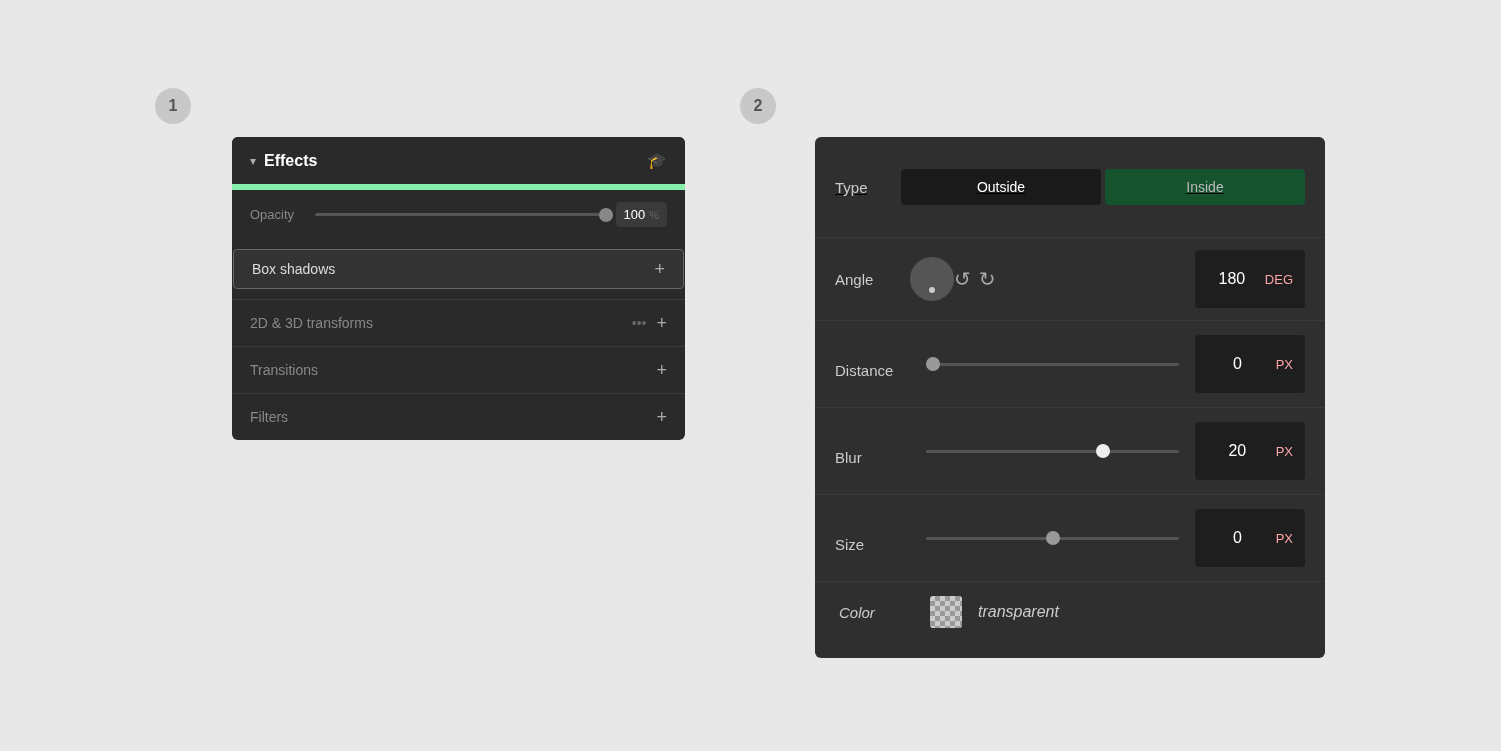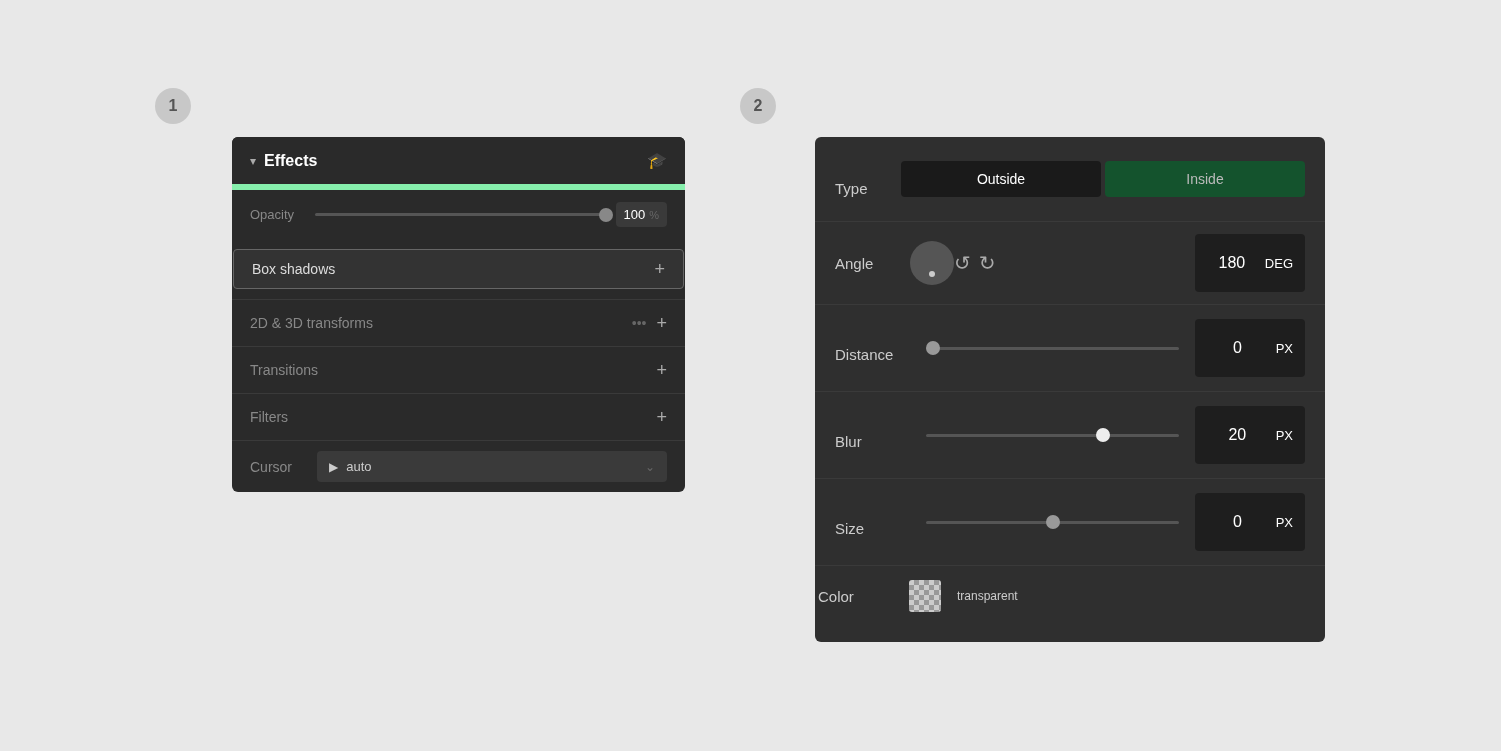--- a/index.html
+++ b/index.html
@@ -221,23 +221,24 @@
       width: 510px;
       background: #2f2f2f;
       border-radius: 6px;
       overflow: hidden;
       padding-bottom: 16px;
     }
 
     
     .type-row {
       display: flex;
-      align-items: flex-end;
+      align-items: center;
       gap: 16px;
-      padding: 24px 20px;
+      padding: 32px 20px;
+      text-decoration: underline;
     }
 
     .type-label {
       color: #ccc;
       font-size: 15px;
       min-width: 50px;
     }
 
     .type-buttons {
       display: flex;
@@ -328,21 +329,21 @@
 
     .value-num {
       color: #fff;
       font-size: 16px;
       font-weight: 500;
       flex: 1;
       text-align: center;
     }
 
     .value-unit2 {
-      color: #ffffff;
+      color: #fca5a5;
       font-size: 13px;
     }
 
     
     .prop-row {
       display: flex;
       align-items: center;
       gap: 16px;
       padding: 14px 20px;
     }
@@ -374,21 +375,22 @@
 
     .prop-thumb-white {
       background: #eee;
     }
 
     
     .color-row {
       display: flex;
       align-items: center;
       gap: 16px;
-      padding: 14px 3px;
+      padding: 14px 24px;
+      font-style: italic;
     }
 
     .color-label {
       color: #ccc;
       font-size: 15px;
       min-width: 75px;
     }
 
     .color-swatch {
       width: 32px;
@@ -400,21 +402,21 @@
         linear-gradient(-45deg, #999 25%, transparent 25%),
         linear-gradient(45deg, transparent 75%, #999 75%),
         linear-gradient(-45deg, transparent 75%, #999 75%);
       background-size: 10px 10px;
       background-position: 0 0, 0 5px, 5px -5px, -5px 0px;
       background-color: #ccc;
     }
 
     .color-text {
       color: #ccc;
-      font-size: 12px;
+      font-size: 16px;
       text-align: center;
     }
 
     
     .divider {
       height: 1px;
       background: #3a3a3a;
       margin: 0 0;
     }
   </style>
@@ -472,30 +474,20 @@
     </div>
   </div>
 
   <div class="section-row">
     <span class="section-row-label">Filters</span>
     <div class="section-row-actions">
       <button class="add-btn">+</button>
     </div>
   </div>
 
-  <div class="cursor-row">
-    <span class="cursor-label">Cursor</span>
-    <div class="cursor-select">
-      <div class="cursor-select-inner">
-        <span style="font-size:12px;">▶</span>
-        <span>auto</span>
-      </div>
-      <span style="color:#666; font-size:12px;">⌄</span>
-    </div>
-  </div>
 </div>
 
 <div class="panel2">
 
   <div class="type-row">
     <span class="type-label">Type</span>
     <div class="type-buttons">
       <button class="type-btn type-btn-active">Outside</button>
       <button class="type-btn type-btn-inactive">Inside</button>
     </div>

